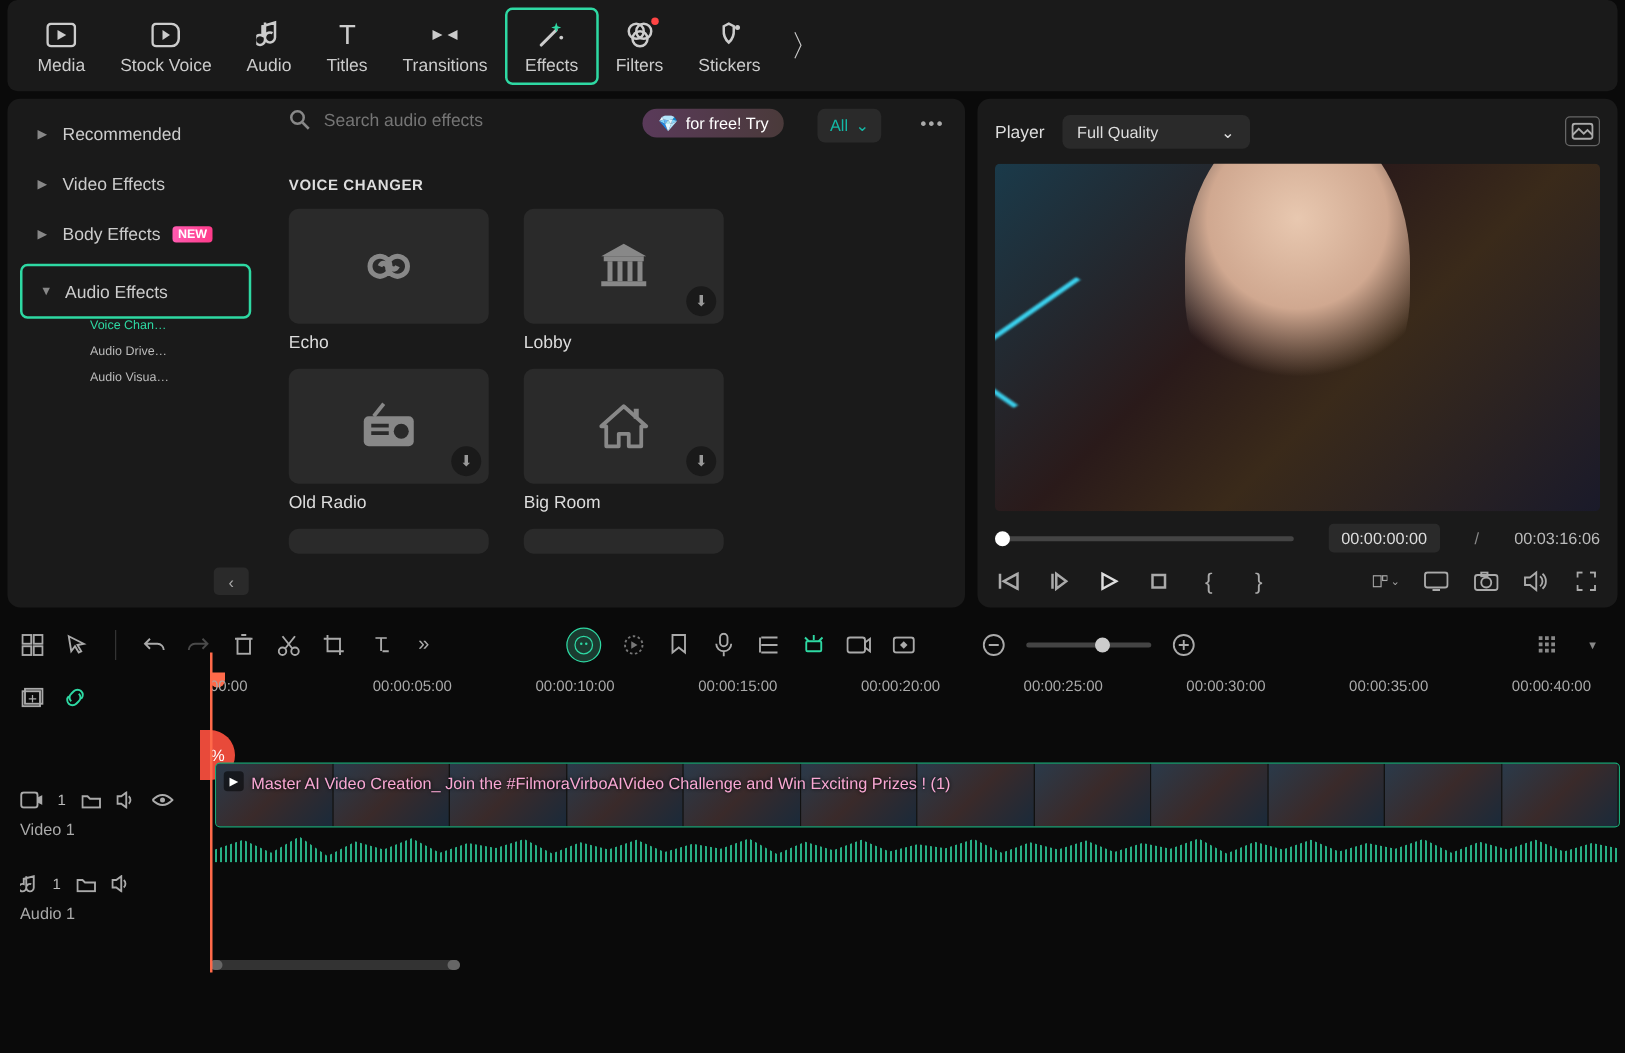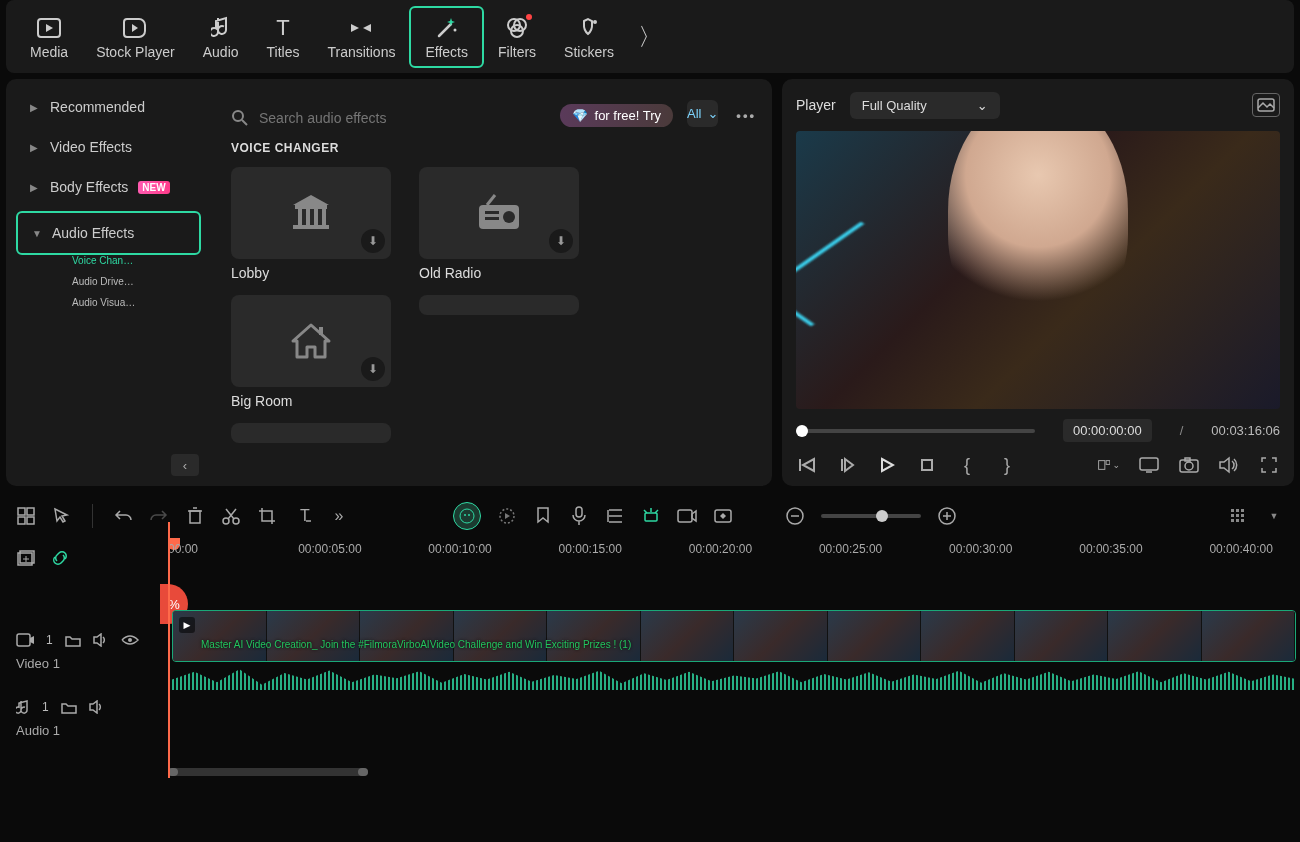--- a/index.html
+++ b/index.html
@@ -19,25 +19,25 @@
 .sidebar { width: 205px; padding: 8px 10px 8px 10px; position: relative; }
 .sidebar-item { display: flex; align-items: center; gap: 10px; padding: 12px 14px; border-radius: 6px; cursor: pointer; color: #ccc; font-size: 14px; }
 .sidebar-item.active-highlight { border: 2px solid #2ed9a3; margin-top: 4px; }
 .sidebar-item .chev { width: 10px; color: #888; font-size: 10px; }
 .new-badge { background: linear-gradient(90deg,#ff5bb0,#ff3b8a); color:#fff; font-size:10px; padding:1px 4px; border-radius:3px; font-weight:600; }
 .sidebar-sub { padding: 0 8px 10px 56px; color: #bbb; font-size: 10px; cursor: pointer; white-space: nowrap; overflow: hidden; text-overflow: ellipsis; }
 .sidebar-sub.sel { color: #2ed9a3; }
 .collapse-btn { position: absolute; bottom: 10px; right: 12px; width: 28px; height: 22px; background: #2a2a2a; border-radius: 4px; display: flex; align-items:center; justify-content:center; cursor:pointer; color:#aaa; }
 
 .effects-area { flex: 1; display: flex; flex-direction: column; padding: 8px 12px 0 20px; overflow: hidden; }
-.search-row { display: flex; align-items: flex-end; gap: 14px; height: 40px; margin-bottom: 14px; }
+.search-row { display: flex; align-items: flex-start; gap: 27px; height: 40px; margin-bottom: 14px; }
 .search-box { display: flex; align-items: center; gap: 10px; flex: 1; color: #888; }
 .search-box input { background: transparent; border: none; color: #ccc; font-size: 14px; outline: none; flex: 1; }
 .freebanner { background: linear-gradient(90deg, #5a3a5a, #4a3a3a); border-radius: 14px; padding: 4px 12px; display: flex; align-items: center; gap: 6px; color: #fff; font-size: 13px; cursor:pointer; }
-.all-dd { display:flex; align-items:center; gap:6px; background:#2a2a2a; border-radius:6px; padding:6px 0; cursor:pointer; color:#7dd3fc; }
+.all-dd { display:flex; align-items:center; gap:6px; background:#2a2a2a; border-radius:6px; padding:6px 10px; cursor:pointer; color:#14b8a6; }
 .more-dots { cursor:pointer; padding:4px; letter-spacing:2px; font-weight:bold; color:#aaa; }
 
 .section-title { font-size: 12px; font-weight: 700; letter-spacing: 0.5px; color: #ddd; margin-bottom: 12px; }
 .grid { display: grid; grid-template-columns: 160px 160px; gap: 14px 28px; }
 .card { display: flex; flex-direction: column; gap: 6px; }
 .thumb { width: 160px; height: 92px; background: #2a2a2a; border-radius: 8px; display: flex; align-items: center; justify-content: center; color: #999; position: relative; }
 .dl-badge { position:absolute; bottom:6px; right:6px; width:24px; height:24px; background:#1a1a1a; border-radius:50%; display:flex; align-items:center; justify-content:center; font-size:12px; }
 .card-label { font-size: 14px; color: #ddd; }
 
 .player-panel { flex: 1; background: #1a1a1a; border-radius: 10px; padding: 10px 14px; display: flex; flex-direction: column; }
@@ -80,21 +80,21 @@
 .track-header { width:168px; padding: 8px 16px; color:#bbb; }
 .track-header .row { display:flex; align-items:center; gap:12px; height:28px; }
 .track-name { font-size:13px; color:#aaa; margin-top:2px; }
 .tracks { flex:1; position:relative; }
 .playhead-line { position:absolute; left:0; top:-56px; bottom:0; width:1.5px; background:#ff6a4a; z-index:5; }
 .promo-badge { position:absolute; left:-8px; top:6px; width:28px; height:40px; background:#e84a3a; border-radius:0 20px 20px 0; display:flex; align-items:center; justify-content:center; color:#fff; font-size:13px; }
 
 .clip { position:absolute; left:4px; right:4px; height:52px; top:32px; border:1px solid #1aa878; border-radius:4px; overflow:hidden; background:#222; }
 .clip-thumbs { display:flex; height:100%; }
 .clip-thumbs > div { flex:1; background: linear-gradient(135deg,#2a3a4a,#3a2a2a,#1a2a3a); border-right:1px solid #111; }
-.clip-label { position:absolute; top:8px; left:28px; color:#22c55e; font-size:10px; text-shadow:0 0 3px #000; white-space:nowrap;margin-top:20px; }
+.clip-label { position:absolute; top:8px; left:28px; color:#f9a8d4; font-size:13px; text-shadow:0 0 3px #000; white-space:nowrap; }
 .clip-play { position:absolute; top:6px; left:6px; width:16px; height:16px; background:#0008; border-radius:3px; display:flex; align-items:center; justify-content:center; color:#fff; font-size:9px;}
 .wave { position:absolute; left:4px; right:4px; top:86px; height:26px; background: repeating-linear-gradient(90deg, #2ed9a3 0 2px, transparent 2px 4px); opacity:.8; clip-path: polygon(0 60%, 2% 30%, 4% 70%, 6% 20%, 8% 80%, 10% 35%, 12% 60%, 14% 25%, 16% 70%, 18% 40%, 20% 55%, 22% 28%, 24% 72%, 26% 38%, 28% 60%, 30% 30%, 32% 68%, 34% 42%, 36% 58%, 38% 26%, 40% 74%, 42% 36%, 44% 62%, 46% 30%, 48% 66%, 50% 44%, 52% 56%, 54% 28%, 56% 70%, 58% 38%, 60% 60%, 62% 32%, 64% 68%, 66% 40%, 68% 58%, 70% 26%, 72% 72%, 74% 36%, 76% 60%, 78% 30%, 80% 66%, 82% 40%, 84% 58%, 86% 28%, 88% 70%, 90% 36%, 92% 60%, 94% 30%, 96% 66%, 98% 40%, 100% 58%, 100% 100%, 0 100%); }
 .hscroll { position:absolute; left:0; bottom:2px; height:8px; width:200px; background:#333; border-radius:4px; }
 .hscroll::before,.hscroll::after{content:"";position:absolute;top:0;width:10px;height:8px;background:#666;border-radius:4px;}
 .hscroll::before{left:0;} .hscroll::after{right:0;}
 
 svg { display:block; }
 </style>
 </head>
 <body>
@@ -109,21 +109,21 @@
       </span>
     <span class="nav-label">Media</span>
   </div>
   <div class="nav-item">
     <span class="nav-icon">
         <svg width="24" height="20" viewBox="0 0 24 20">
           <path d="M4 1 h12 a6 6 0 0 1 6 6 v6 a6 6 0 0 1 -6 6 h-12 a3 3 0 0 1 -3 -3 v-12 a3 3 0 0 1 3 -3 z" fill="none" stroke="#ccc" stroke-width="2"></path>
           <polygon points="9,6 9,14 15,10" fill="#ccc"></polygon>
         </svg>
       </span>
-    <span class="nav-label">Stock Player</span>
+    <span class="nav-label">Stock Voice</span>
   </div>
   <div class="nav-item">
     <span class="nav-icon">
         <svg width="20" height="24" viewBox="0 0 20 24">
           <path d="M7 2 v14 a4 4 0 1 1 -2 -3.5 V5 l10 -3 v12 a4 4 0 1 1 -2 -3.5" fill="none" stroke="#ccc" stroke-width="2"></path>
         </svg>
       </span>
     <span class="nav-label">Audio</span>
   </div>
   <div class="nav-item">
@@ -222,20 +222,30 @@
         <div class="all-dd">
           <span>All</span>
           <span>⌄</span>
         </div>
         <div class="more-dots">•••</div>
       </div>
 
       <div class="section-title">VOICE CHANGER</div>
 
       <div class="grid">
+        <div class="card">
+          <div class="thumb">
+            <span>
+                <svg width="54" height="28" viewBox="0 0 54 28">
+                  <path d="M12 14 a8 8 0 1 1 0 0.01 M42 14 a8 8 0 1 0 0 0.01 M20 14 C24 6 30 22 34 14" fill="none" stroke="#888" stroke-width="4"></path>
+                </svg>
+              </span>
+          </div>
+          <div class="card-label">Echo</div>
+        </div>
         <div class="card">
           <div class="thumb">
             <span>
                 <svg width="44" height="40" viewBox="0 0 44 40">
                   <polygon points="22,2 40,12 4,12" fill="#888"></polygon>
                   <rect x="6" y="12" width="32" height="4" fill="#888"></rect>
                   <rect x="9" y="16" width="4" height="16" fill="#888"></rect>
                   <rect x="17" y="16" width="4" height="16" fill="#888"></rect>
                   <rect x="25" y="16" width="4" height="16" fill="#888"></rect>
                   <rect x="33" y="16" width="4" height="16" fill="#888"></rect>

